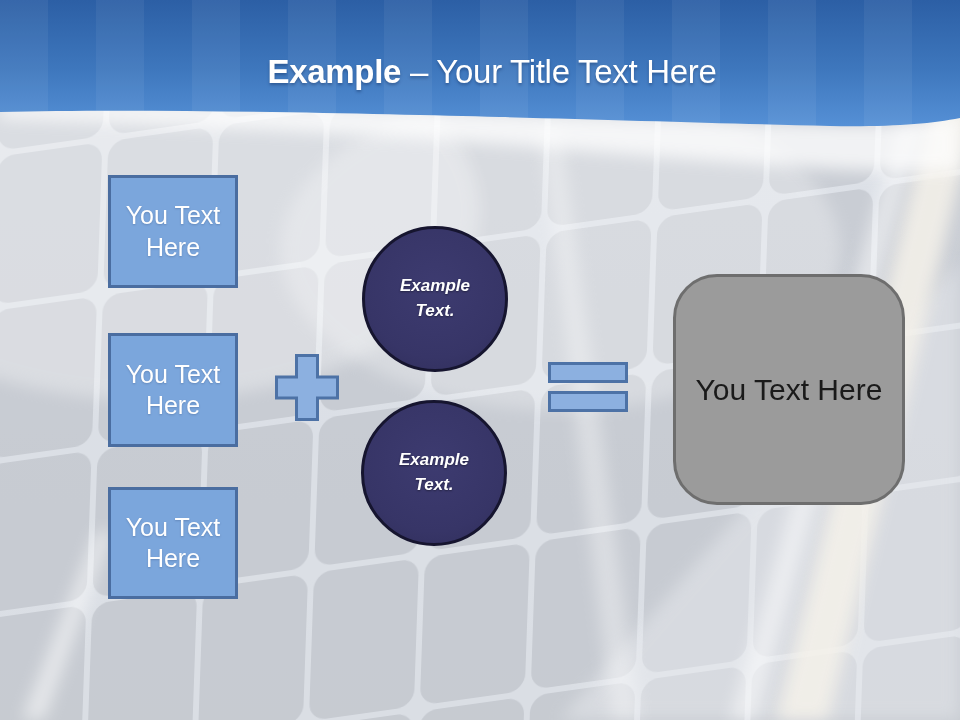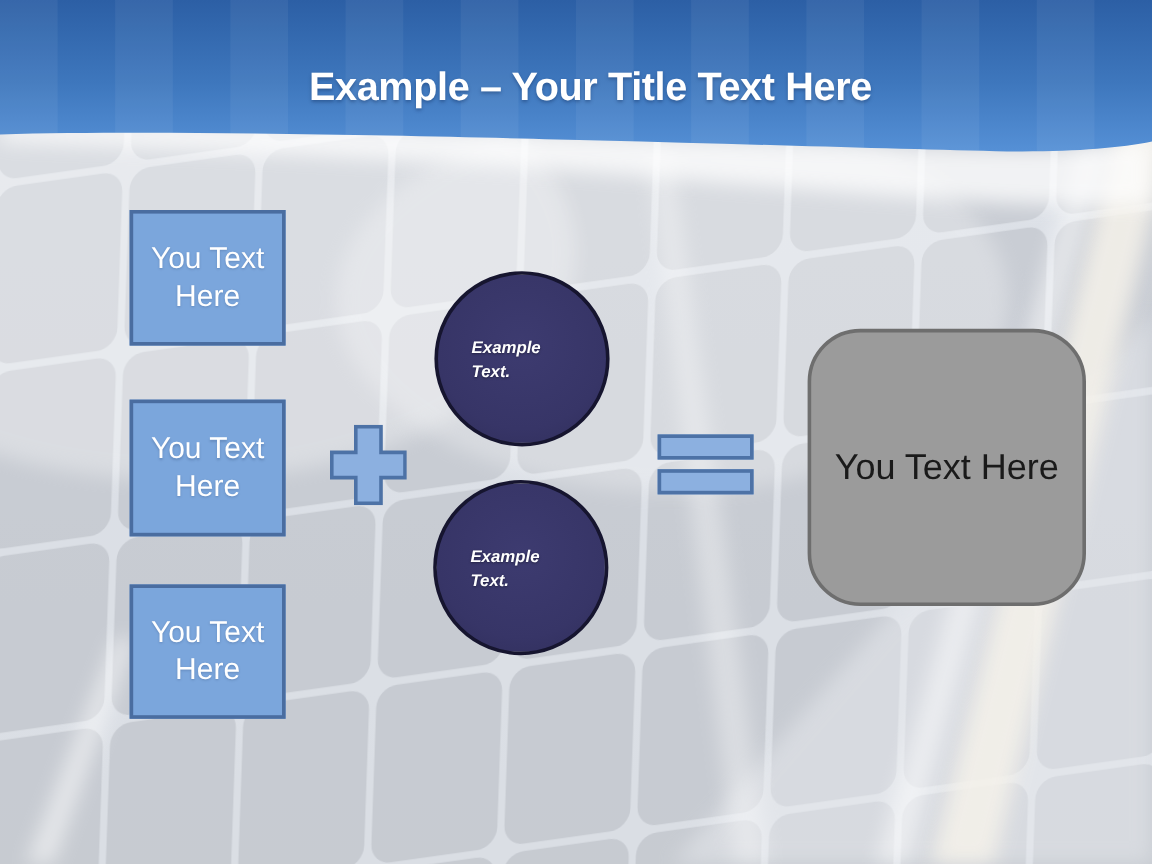--- a/index.html
+++ b/index.html
@@ -15,21 +15,21 @@
   .title{
     position:absolute;top:52px;left:0;right:0;z-index:3;
     text-align:center;
     transform:translateX(12px);
     color:var(--title_text,#fff);
     font-size:33px;line-height:40px;letter-spacing:-0.3px;
     text-shadow:0 2px 3px rgba(10,30,70,.35);
     white-space:nowrap;
   }
   .title .kw{font-weight:700;}
-  .title .rest{font-weight:700;}
+  .title .rest{font-weight:400;}
 
   .input-box{
     position:absolute;left:108px;width:130px;height:113px;z-index:2;
     box-sizing:border-box;
     background:var(--box_fill,#7ba6dc);
     border:3px solid var(--box_border,#4a6da0);
     display:flex;align-items:center;justify-content:center;
     text-align:center;color:var(--box_text,#fff);
     font-size:25px;line-height:1.26;
     text-shadow:0 1px 2px rgba(30,50,90,.25);
@@ -38,22 +38,22 @@
   .box-1{top:175px;} .box-2{top:333px;height:114px;} .box-3{top:487px;height:112px;}
 
   .plus{position:absolute;left:275px;top:354px;z-index:2;}
 
   .circle{
     position:absolute;width:146px;height:146px;z-index:2;
     box-sizing:border-box;border-radius:50%;
     background:radial-gradient(circle at 50% 42%, #3d3b70 0%, var(--circle_fill,#373567) 65%, #2f2d59 100%);
     border:3px solid var(--circle_border,#16152f);
     display:flex;align-items:center;justify-content:center;
-    color:#fff;
-    font-size:14px;font-weight:700;font-style:italic;line-height:1.45;
+    text-align:center;color:#fff;
+    font-size:17px;font-weight:700;font-style:italic;line-height:1.45;
     text-shadow:0 1px 2px rgba(0,0,0,.4);
   }
   .circle-1{left:362px;top:226px;}
   .circle-2{left:361px;top:400px;}
   .circle .lbl{display:block;width:84px;}
 
   .equals{position:absolute;left:548px;top:362px;z-index:2;}
   .equals .bar{
     width:80px;height:21px;box-sizing:border-box;
     background:var(--operator_fill,#8cb0e0);

